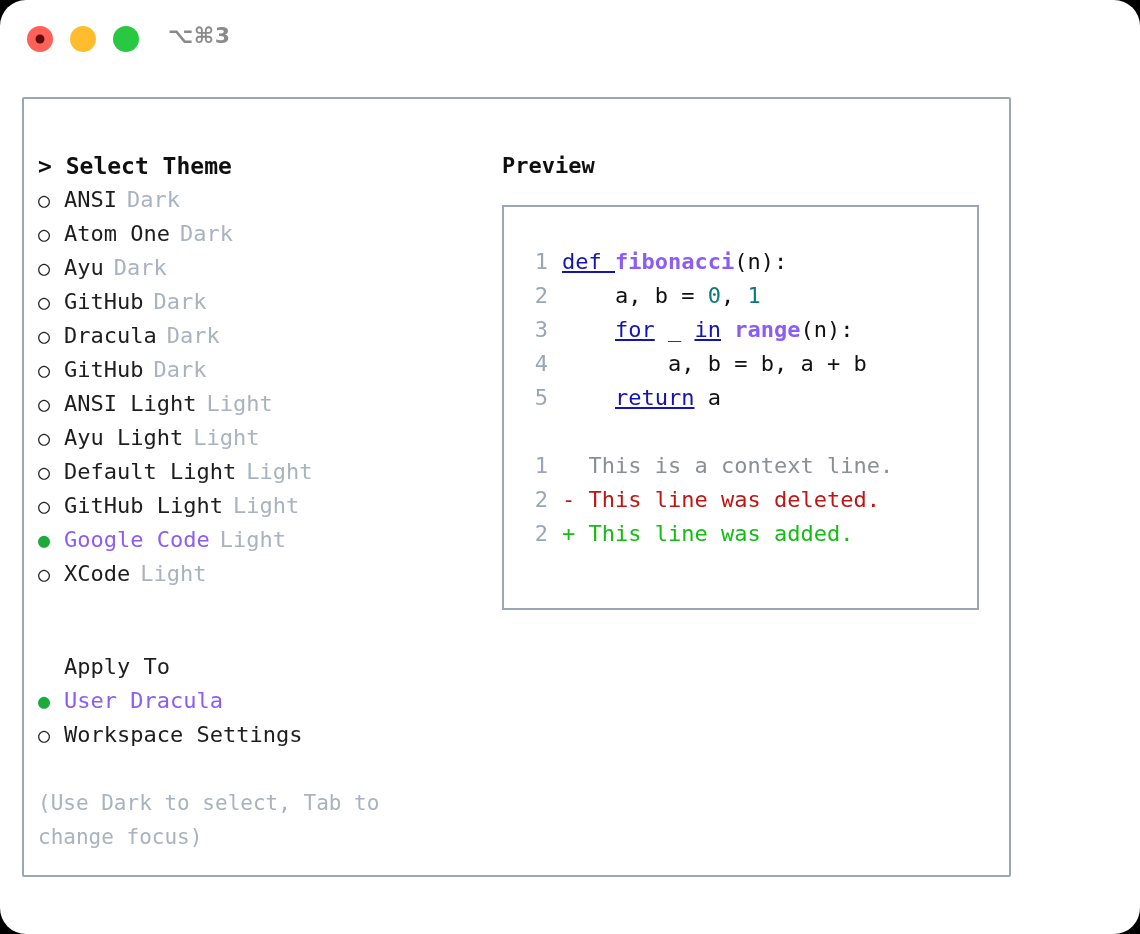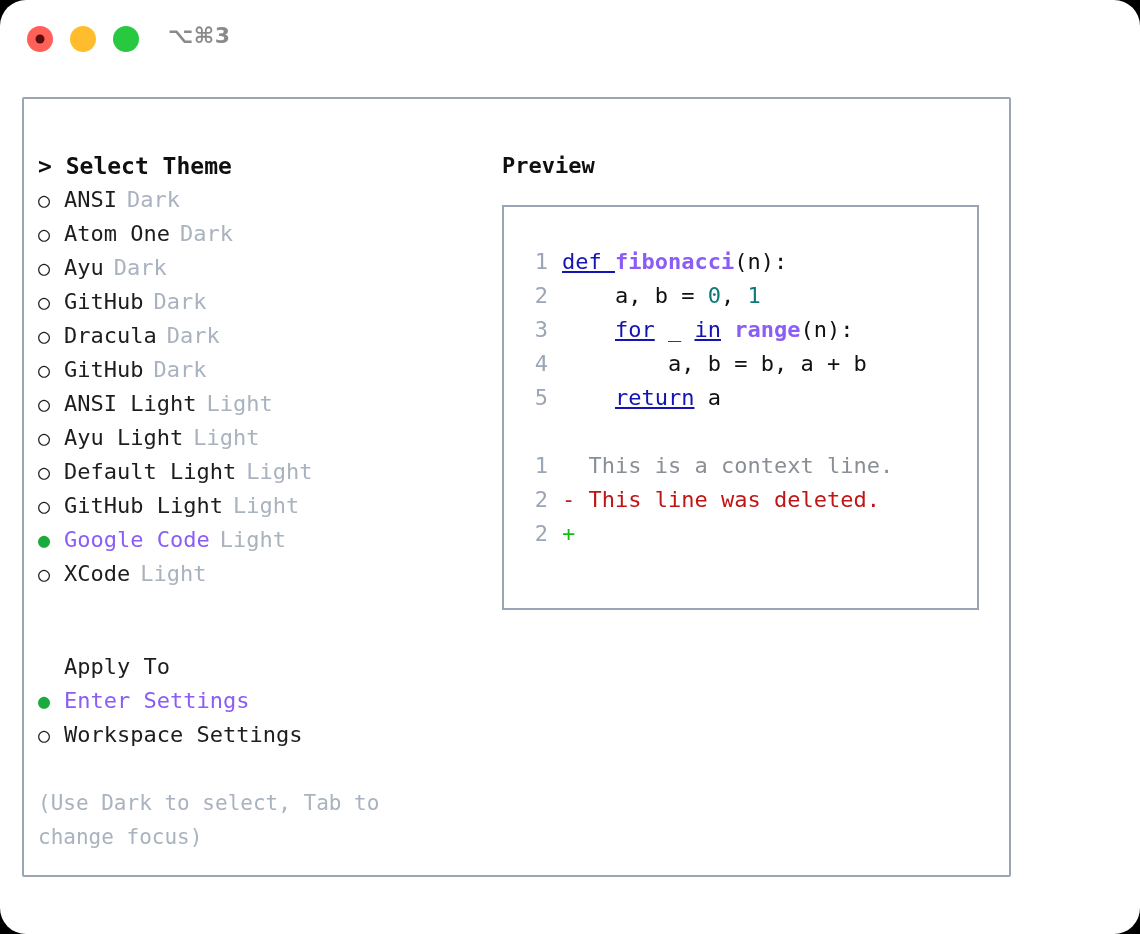--- a/index.html
+++ b/index.html
@@ -220,21 +220,21 @@
             <div class="opt-row"><span class="bullet">○</span><span class="opt-label">Ayu Light</span><span class="opt-variant">Light</span></div>
             <div class="opt-row"><span class="bullet">○</span><span class="opt-label">Default Light</span><span class="opt-variant">Light</span></div>
             <div class="opt-row"><span class="bullet">○</span><span class="opt-label">GitHub Light</span><span class="opt-variant">Light</span></div>
             <div class="opt-row selected"><span class="bullet">●</span><span class="opt-label">Google Code</span><span class="opt-variant">Light</span></div>
             <div class="opt-row"><span class="bullet">○</span><span class="opt-label">XCode</span><span class="opt-variant">Light</span></div>
           </div>
 
         <div class="apply-block">
           <div class="apply-title">Apply To</div>
           <div id="apply-list">
-              <div class="opt-row selected"><span class="bullet">●</span><span class="opt-label">Enter Settings</span></div>
+              <div class="opt-row selected"><span class="bullet">●</span><span class="opt-label">User Dracula</span></div>
               <div class="opt-row"><span class="bullet">○</span><span class="opt-label">Workspace Settings</span></div>
             </div>
         </div>
 
         <div class="hint">(Use Dark to select, Tab to change focus)</div>
       </div>
 
       <div class="right-col">
         <div class="preview-title">Preview</div>
         <div class="preview-box">
@@ -242,20 +242,20 @@
               <div class="code-line"><span class="ln">1</span><span class="code-text"><span class="tok-kw">def </span><span class="tok-fn">fibonacci</span><span class="tok-plain">(n):</span></span></div>
               <div class="code-line"><span class="ln">2</span><span class="code-text"><span class="tok-plain">    a, b = </span><span class="tok-num">0</span><span class="tok-plain">, </span><span class="tok-num">1</span></span></div>
               <div class="code-line"><span class="ln">3</span><span class="code-text"><span class="tok-plain">    </span><span class="tok-kw">for</span><span class="tok-plain"> _ </span><span class="tok-kw">in</span><span class="tok-plain"> </span><span class="tok-fn">range</span><span class="tok-plain">(n):</span></span></div>
               <div class="code-line"><span class="ln">4</span><span class="code-text"><span class="tok-plain">        a, b = b, a + b</span></span></div>
               <div class="code-line"><span class="ln">5</span><span class="code-text"><span class="tok-plain">    </span><span class="tok-kw">return</span><span class="tok-plain"> a</span></span></div>
             </div>
           <div class="diff-gap"></div>
           <div id="diff-block">
               <div class="code-line"><span class="ln">1</span><span class="diff-ctx"> </span><span class="diff-ctx"> This is a context line.</span></div>
               <div class="code-line"><span class="ln">2</span><span class="diff-del">-</span><span class="diff-del"> This line was deleted.</span></div>
-              <div class="code-line"><span class="ln">2</span><span class="diff-add">+</span></div>
+              <div class="code-line"><span class="ln">2</span><span class="diff-add">+</span><span class="diff-add"> This line was added.</span></div>
             </div>
         </div>
       </div>
 
     </div>
   </div>
 </div>
 
 </body></html>

